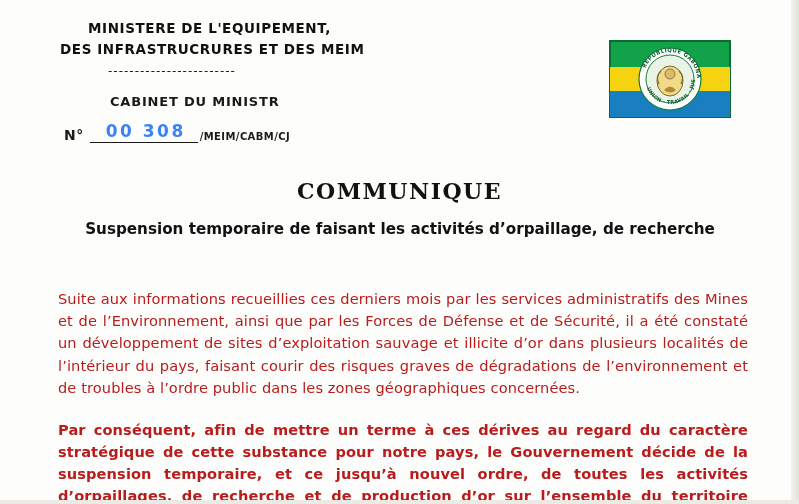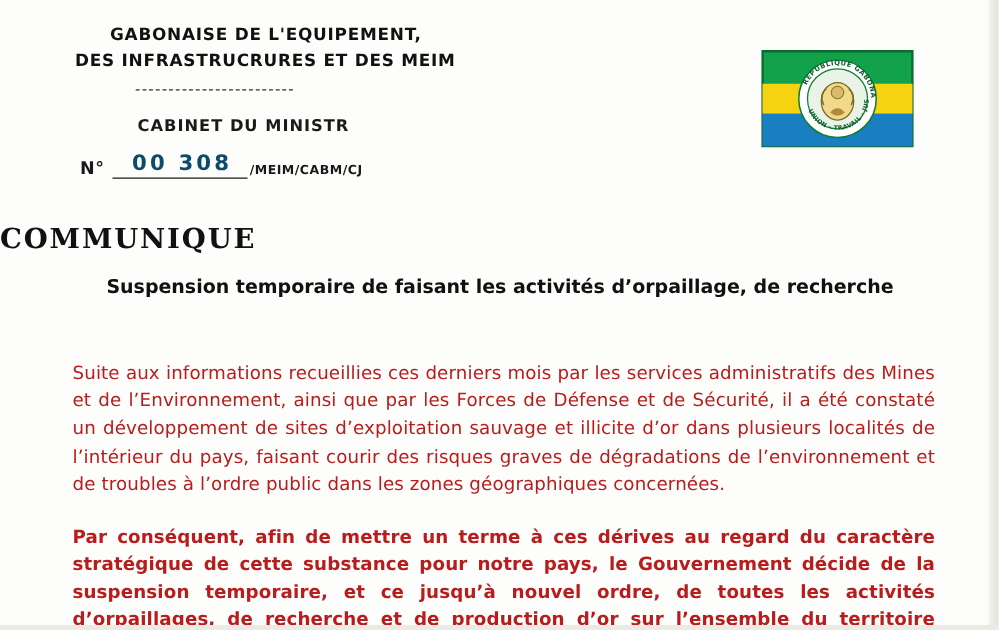--- a/index.html
+++ b/index.html
@@ -75,21 +75,21 @@
   }
   .numero-value {
     font-family: "DejaVu Sans", sans-serif;
     font-size: 17px;
     font-weight: bold;
     letter-spacing: 2.5px;
     border-bottom: 1.6px solid #1a1a1a;
     padding: 0 6px 1px 10px;
     min-width: 92px;
     text-align: center;
-    color: #0c4a6e;
+    color: #3b82f6;
   }
   .numero-suffix {
     font-size: 10px;
     font-weight: bold;
     letter-spacing: 0.4px;
     margin-left: 2px;
     padding-bottom: 1px;
   }
 
   
@@ -101,20 +101,21 @@
     height: 78px;
   }
   .emblem svg { display: block; }
 
   
   .communique {
     position: absolute;
     top: 178px;
     left: 0;
     width: 799px;
+    text-align: center;
     font-family: "DejaVu Serif", serif;
     font-weight: bold;
     font-size: 22px;
     letter-spacing: 1.5px;
     color: #111;
   }
 
   
   .subtitle {
     position: absolute;
@@ -164,21 +165,21 @@
     height: 4px;
     background: #eceae4;
   }
 </style>
 </head>
 <body>
 
 <div class="page">
 
   <div class="header">
-    <div class="ministry-line l1">GABONAISE  DE L'EQUIPEMENT,</div>
+    <div class="ministry-line l1">MINISTERE  DE L'EQUIPEMENT,</div>
     <div class="ministry-line l2">DES INFRASTRUCRURES ET DES MEIM</div>
     <div class="dash-sep">------------------------</div>
     <div class="cabinet-line">CABINET DU MINISTR</div>
     <div class="numero-row">
       <span class="numero-label">N°</span>
       <span class="numero-value">00 308</span>
       <span class="numero-suffix">/MEIM/CABM/CJ</span>
     </div>
   </div>
 

